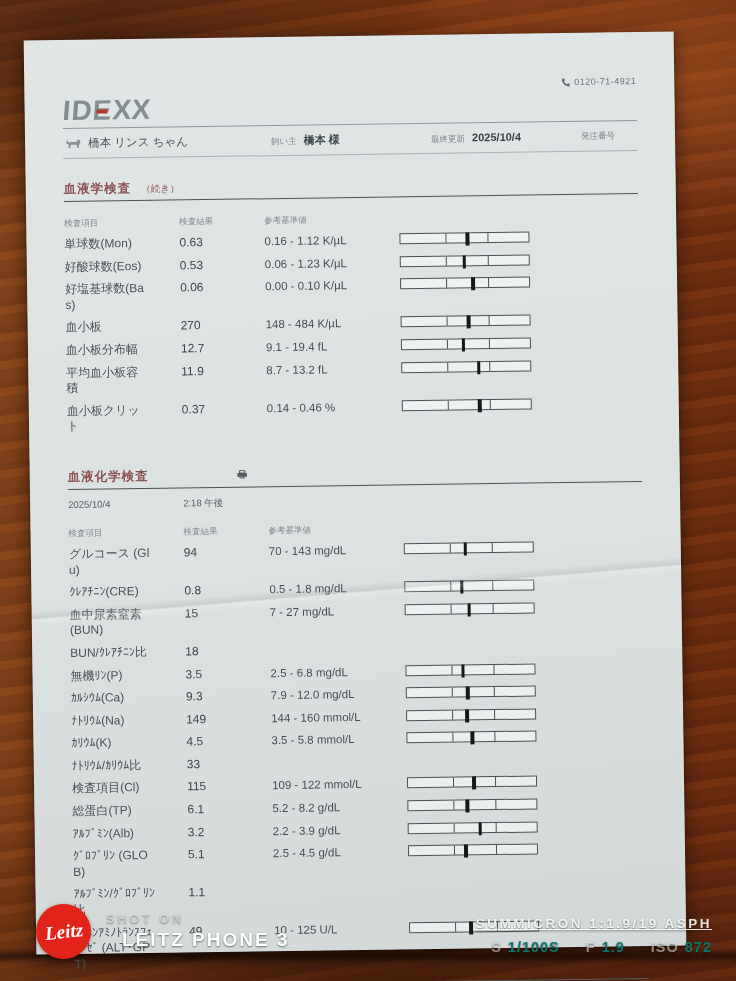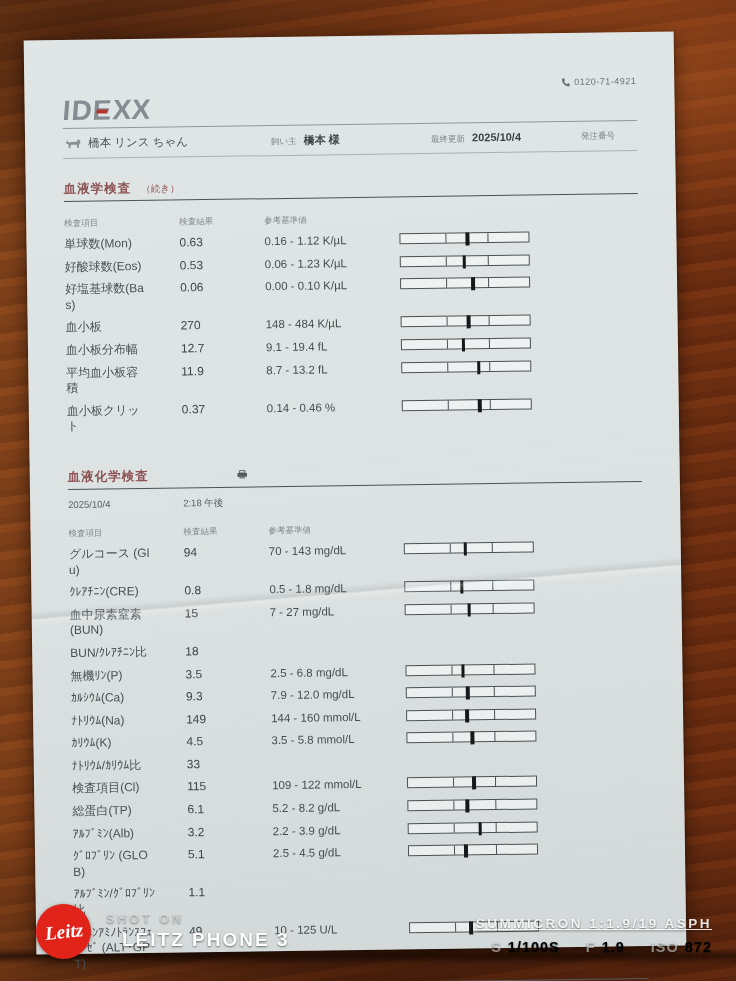--- a/index.html
+++ b/index.html
@@ -80,21 +80,21 @@
     box-shadow:0 1px 4px rgba(0,0,0,.35);
   }
   .leitz-script{font-family:"Liberation Serif","DejaVu Serif",serif;font-style:italic;font-weight:bold;color:#fff;font-size:19px;transform:rotate(-6deg);}
   .wm-lines{display:flex;flex-direction:column;gap:3px;}
   .shot-on{color:rgba(255,255,255,.42);font-size:12.5px;font-weight:bold;letter-spacing:3px;text-shadow:0 1px 2px rgba(0,0,0,.4);}
   .device{color:#fff;font-size:19px;font-weight:bold;letter-spacing:2px;text-shadow:0 1px 2px rgba(0,0,0,.5);padding-left:16px;}
   .wm-right{position:absolute;right:24px;bottom:26px;display:flex;flex-direction:column;align-items:flex-end;gap:8px;}
   .lens{color:rgba(255,255,255,.88);font-size:13.5px;font-weight:bold;letter-spacing:2.5px;text-shadow:0 1px 2px rgba(0,0,0,.5);text-decoration:underline;}
   .exif{display:flex;gap:26px;font-size:14.5px;font-weight:bold;letter-spacing:1px;text-shadow:0 1px 2px rgba(0,0,0,.5);}
   .exif .lbl{color:rgba(255,255,255,.5);margin-right:6px;}
-  .exif .val{color:#000000;}
+  .exif .val{color:#0f766e;}
   svg{display:block;}
 </style>
 </head>
 <body>
 
 <div class="paper">
 
   <div class="hdr-top">
     <span>
       <svg width="9" height="9" viewBox="0 0 16 16">

